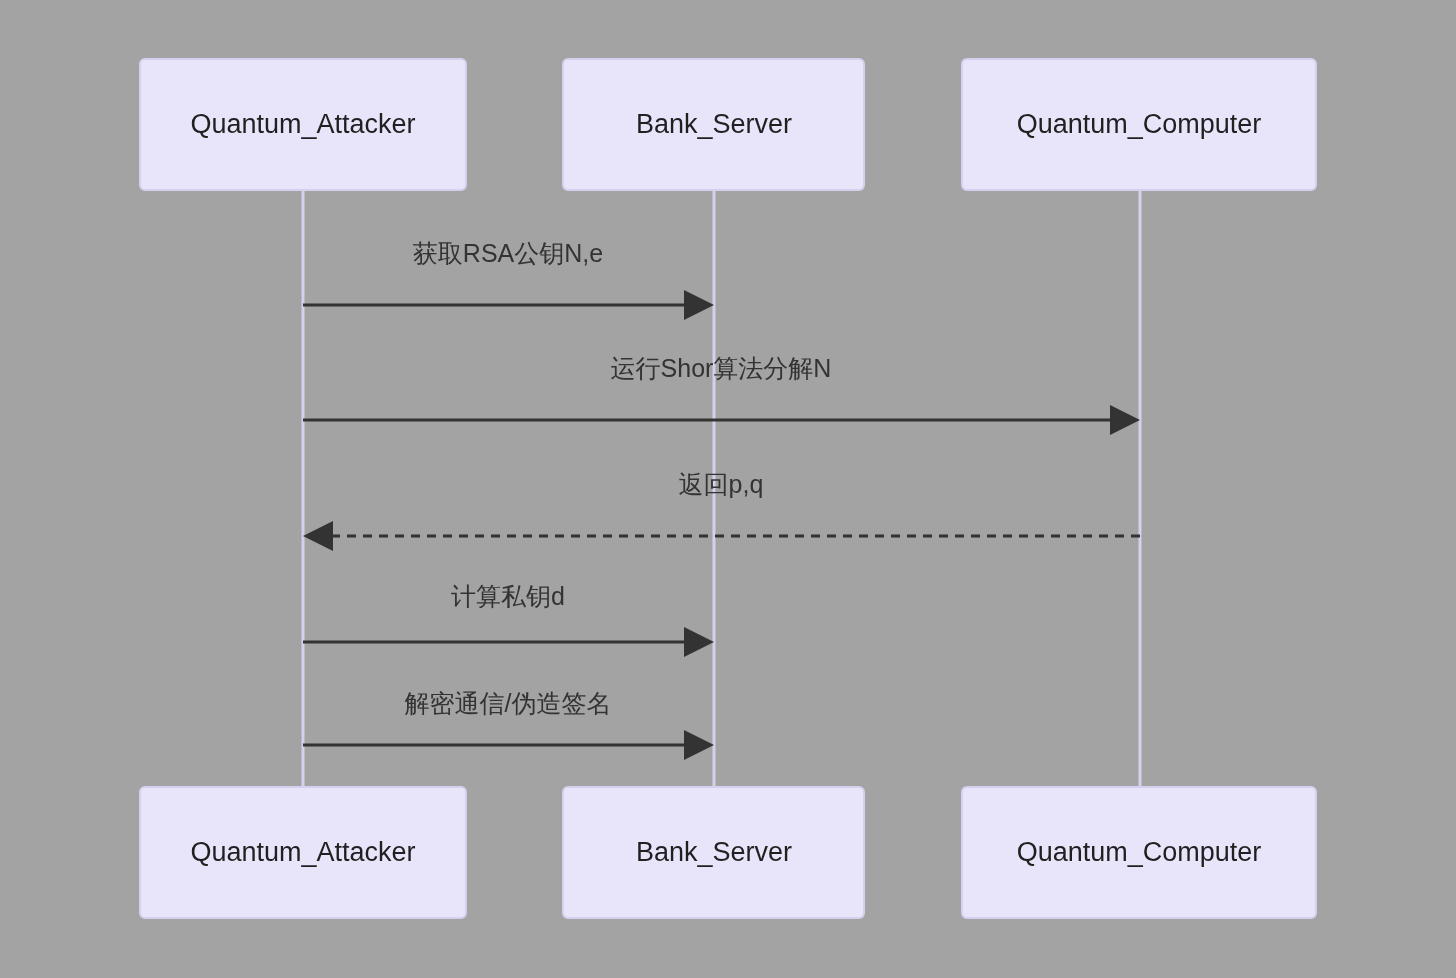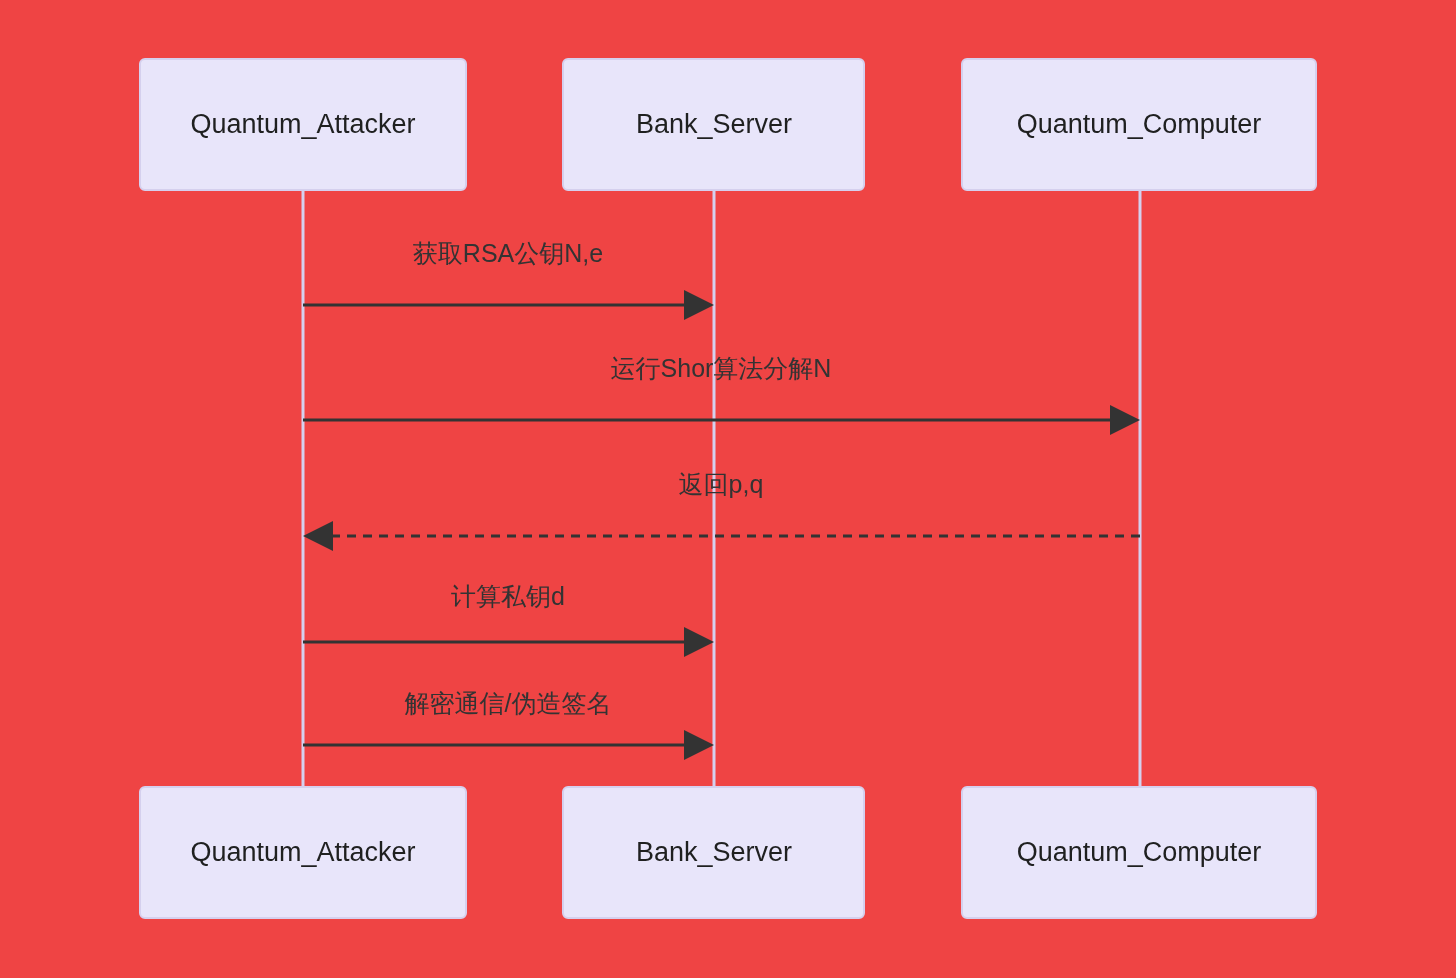--- a/index.html
+++ b/index.html
@@ -8,21 +8,21 @@
     padding: 0;
     background: #ffffff;
   }
   body {
     font-family: "Liberation Sans", "DejaVu Sans", sans-serif;
   }
   #diagram-root {
     position: relative;
     width: 1456px;
     height: 978px;
-    background: #ef4444;
+    background: #a3a3a3;
     overflow: hidden;
   }
   .sequence-svg {
     display: block;
     width: 1456px;
     height: 978px;
   }
   .participant-box-rect {
     fill: #e8e5fa;
     stroke: #d5d0ee;

